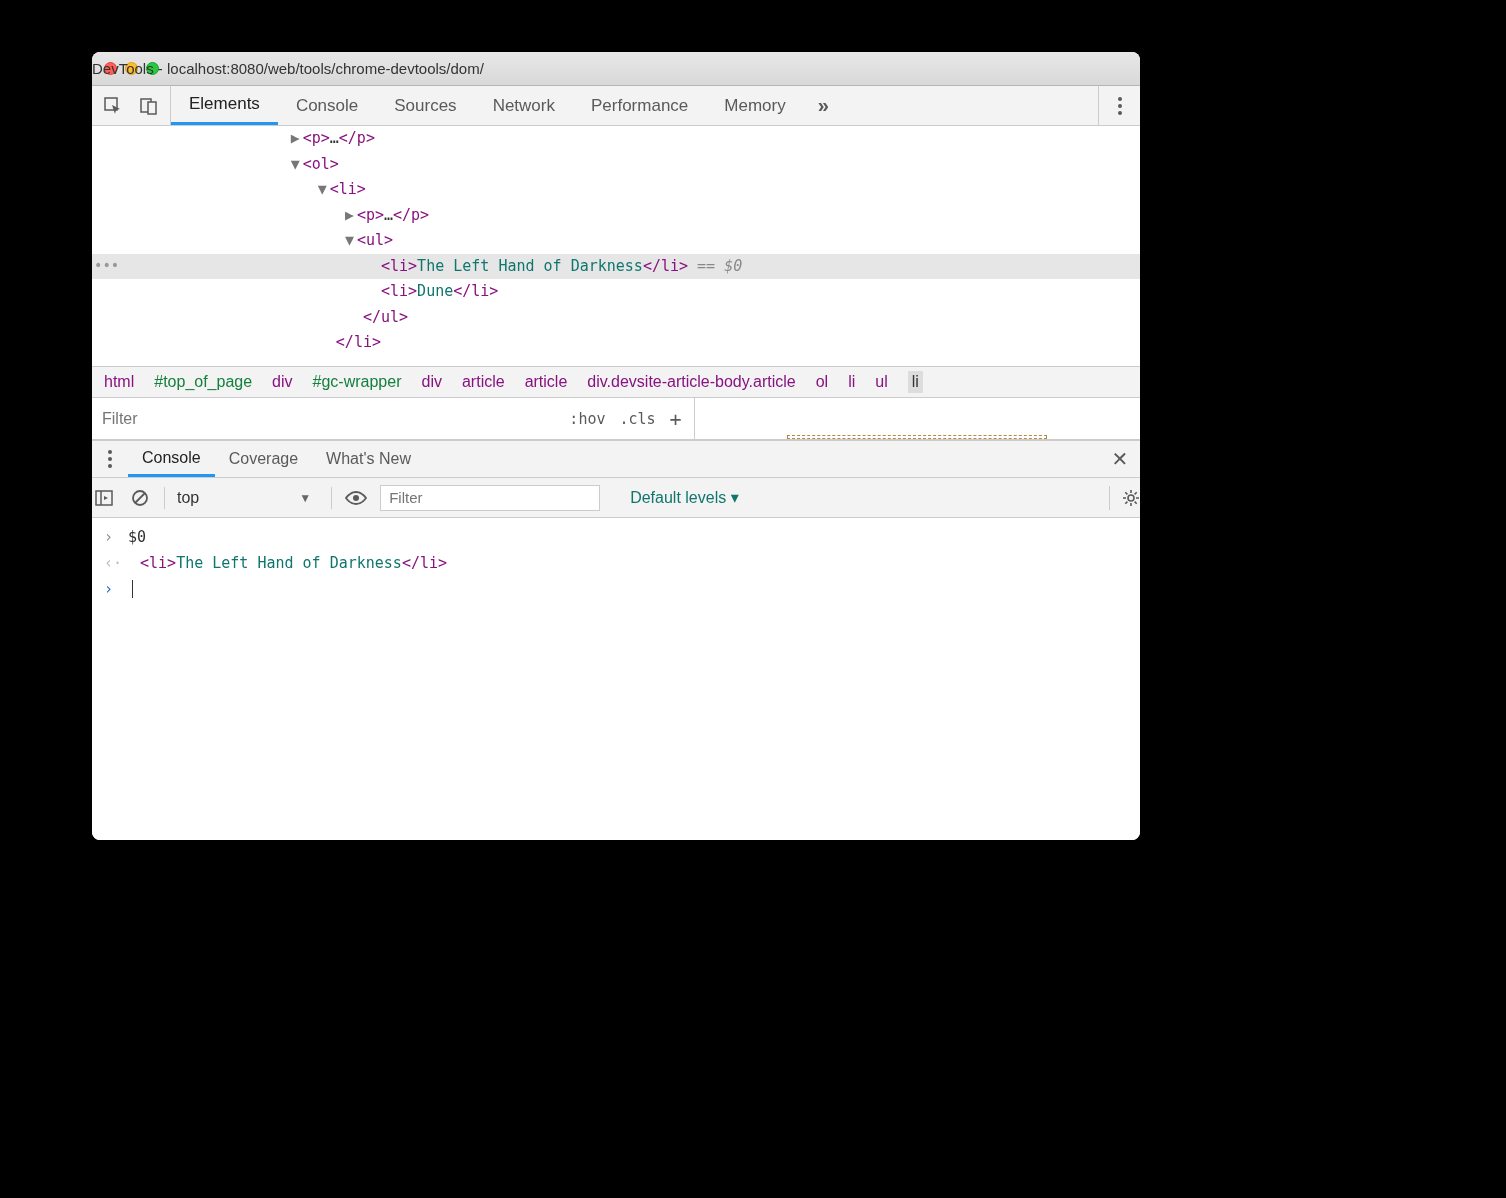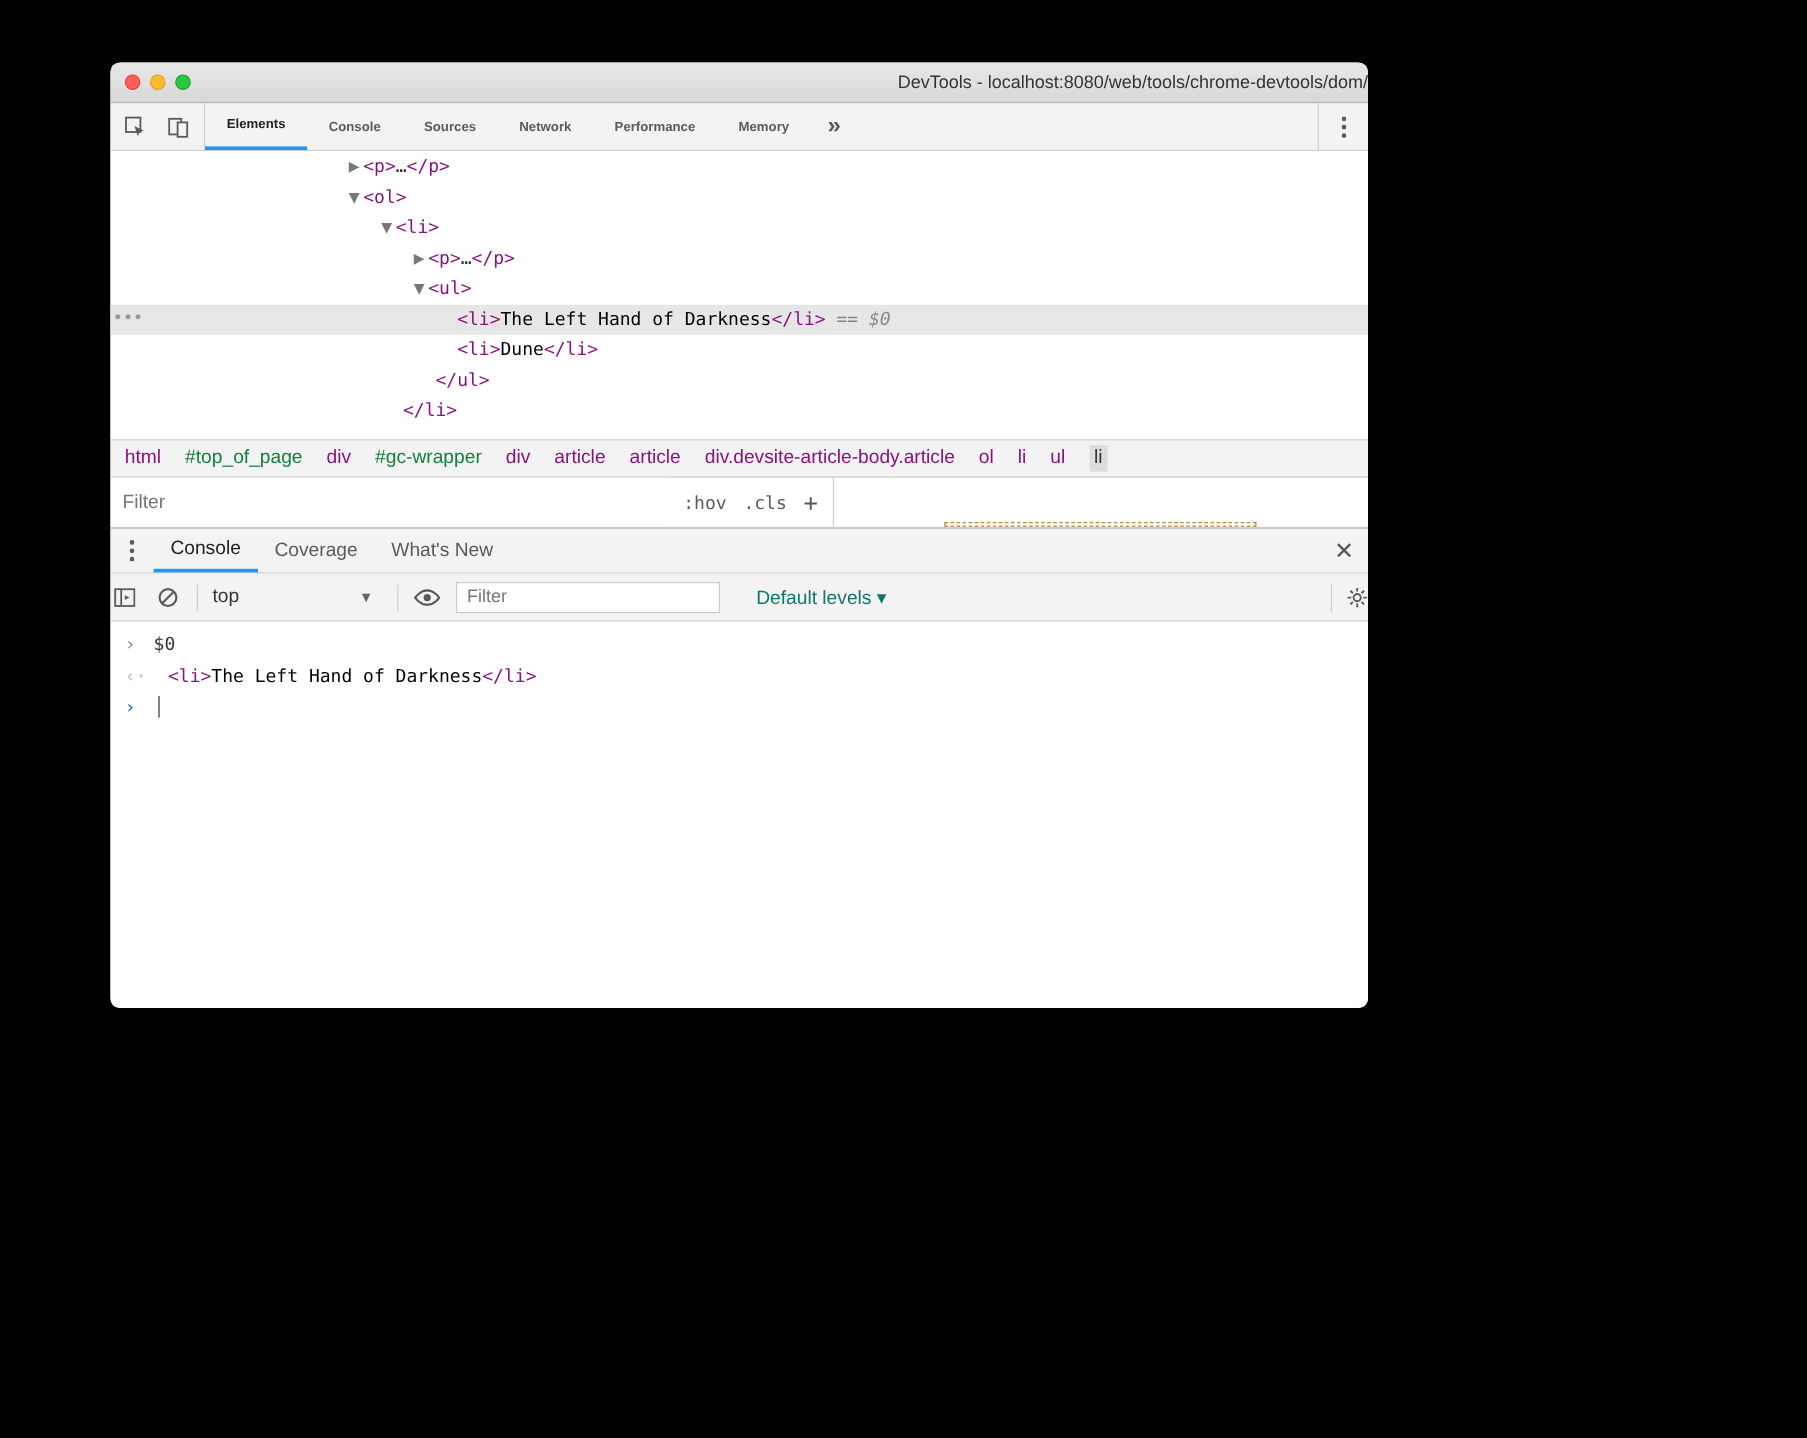--- a/index.html
+++ b/index.html
@@ -33,21 +33,21 @@
     position: relative;
   }
   .traffic-lights { display: flex; gap: 8px; }
   .tl { width: 13px; height: 13px; border-radius: 50%; }
   .tl.red { background: #ff5f57; border: 0.5px solid #e14239; }
   .tl.yellow { background: #ffbd2e; border: 0.5px solid #e1a116; }
   .tl.green { background: #28c840; border: 0.5px solid #1ba329; }
   .title {
     position: absolute;
     left: 0; right: 0;
-    text-align: right;
+    text-align: left;
     font-size: 15px;
     color: #333;
     pointer-events: none;
   }
   .main-toolbar {
     height: 40px;
     background: #f3f3f3;
     border-bottom: 1px solid #ccc;
     display: flex;
     align-items: center;
@@ -66,25 +66,24 @@
     align-items: center;
     justify-content: center;
     color: #5a5a5a;
     cursor: pointer;
   }
   .main-tabs { display: flex; height: 100%; }
   .main-tab {
     padding: 0 18px;
     display: flex;
     align-items: center;
-    font-size: 11px;
-    color: #5a5a5a;
-    cursor: pointer;
-    height: 100%;
-    font-weight: bold;
+    font-size: 17px;
+    color: #5a5a5a;
+    cursor: pointer;
+    height: 100%;
   }
   .main-tab.active {
     color: #222;
     border-bottom: 3px solid #2196f3;
   }
   .more-tabs {
     padding: 0 14px;
     display: flex;
     align-items: center;
     font-size: 20px;
@@ -108,21 +107,21 @@
     font-family: Menlo, Consolas, monospace;
     font-size: 15px;
     line-height: 1.7;
     height: 240px;
     overflow: hidden;
     position: relative;
   }
   .tree-line { white-space: pre; }
   .tree-line .arrow { color: #777; display: inline-block; width: 12px; }
   .tag-bracket { color: #881280; }
-  .tag-text { color: #000000; }
+  .tag-text { color: #0f766e; }
   .dots { color: #303030; }
   .selected-row {
     background: #e6e6e6;
     width: 100%;
     display: block;
   }
   .row-dots {
     position: absolute;
     left: 2px;
     color: #999;

